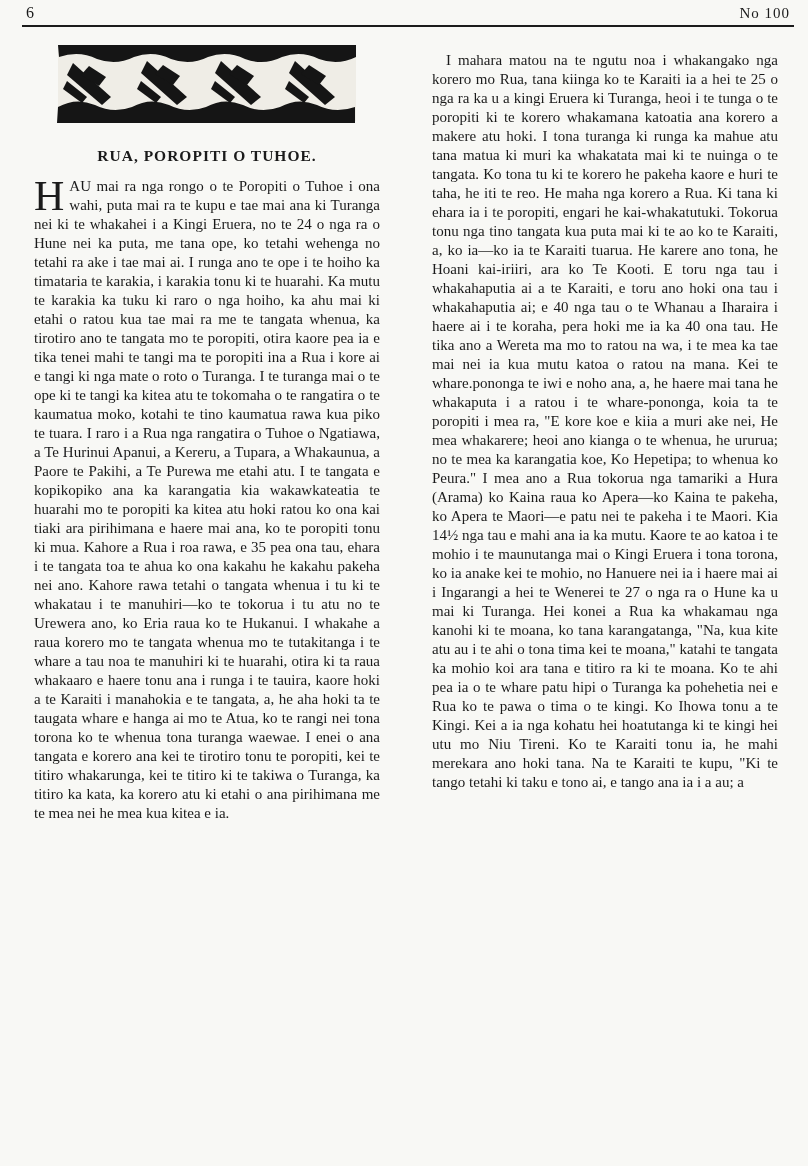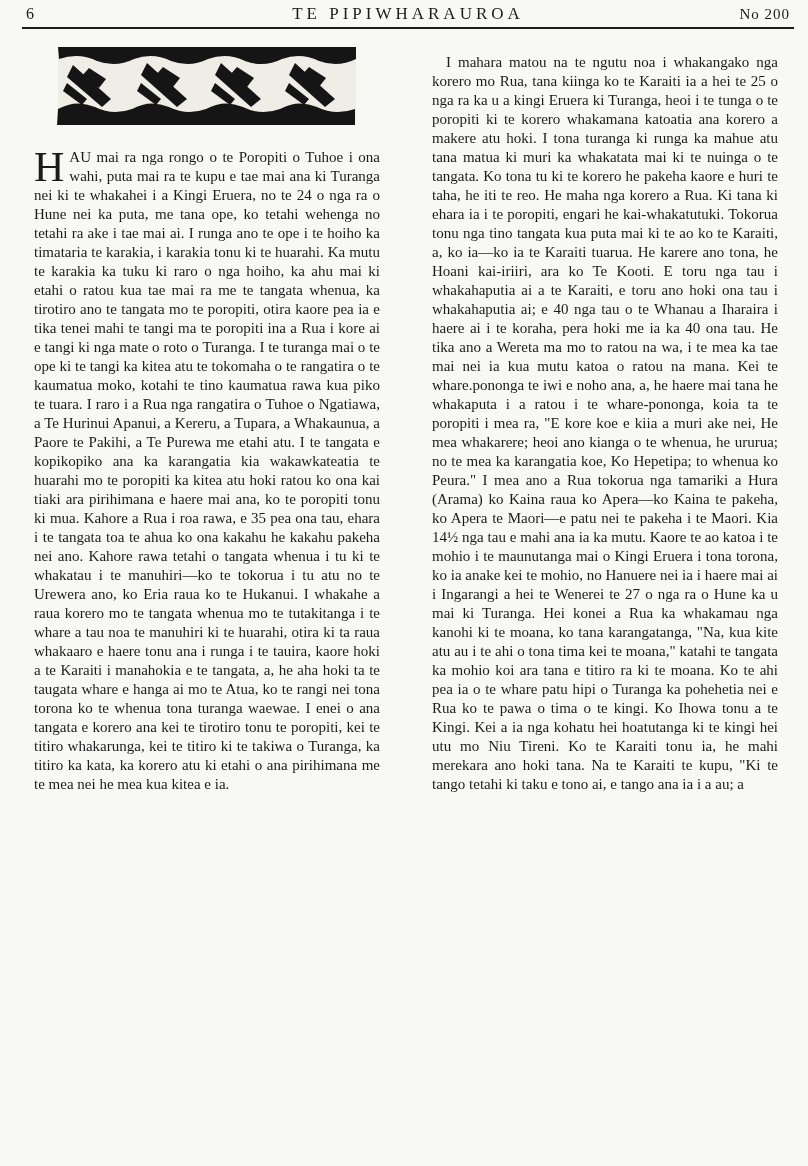--- a/index.html
+++ b/index.html
@@ -73,22 +73,21 @@
   }
   .right-body { text-indent: 14px; }
 </style>
 </head>
 <body>
 
 <div class="page">
 
   <div class="header">
     <div class="page-number">6</div>
-    <div class="masthead">TE PIPIWHARAUROA</div>
-    <div class="issue">No 200</div>
+    <div class="issue">No 100</div>
   </div>
 
   <div class="rule"></div>
 
   <div class="columns">
 
     <div class="col">
 
       <div class="ornament-wrap">
         <svg width="300" height="82" viewBox="0 0 300 82" aria-hidden="true">
@@ -105,20 +104,21 @@
             <path d="M180,22 l17,11 l-7,9 l-18,-11 z"></path>
             <path d="M158,38 l20,16 l-5,6 l-19,-14 z"></path>
             <path d="M238,18 l40,36 l-10,8 l-36,-32 z"></path>
             <path d="M252,22 l17,11 l-7,9 l-18,-11 z"></path>
             <path d="M232,38 l20,16 l-5,6 l-19,-14 z"></path>
           </g>
           <path d="M1,64 q18,-10 37,-2 q18,9 37,2 q18,-10 37,-2 q18,9 37,2 q18,-10 37,-2 q18,9 37,2 q18,-10 37,-2 q18,9 38,2 l0,16 h-298 z" fill="#151515"></path>
         </svg>
       </div>
 
+      <div class="heading">RUA, POROPITI O TUHOE.</div>
 
       <p class="body"><span class="dropcap">H</span><span>AU mai ra nga rongo o te Poropiti o Tuhoe i ona wahi, puta mai ra te kupu e tae mai ana ki Turanga nei ki te whakahei i a Kingi Eruera, no te 24 o nga ra o Hune nei ka puta, me tana ope, ko tetahi wehenga no tetahi ra ake i tae mai ai. I runga ano te ope i te hoiho ka timataria te karakia, i karakia tonu ki te huarahi. Ka mutu te karakia ka tuku ki raro o nga hoiho, ka ahu mai ki etahi o ratou kua tae mai ra me te tangata whenua, ka tirotiro ano te tangata mo te poropiti, otira kaore pea ia e tika tenei mahi te tangi ma te poropiti ina a Rua i kore ai e tangi ki nga mate o roto o Turanga. I te turanga mai o te ope ki te tangi ka kitea atu te tokomaha o te rangatira o te kaumatua moko, kotahi te tino kaumatua rawa kua piko te tuara. I raro i a Rua nga rangatira o Tuhoe o Ngatiawa, a Te Hurinui Apanui, a Kereru, a Tupara, a Whakaunua, a Paore te Pakihi, a Te Purewa me etahi atu. I te tangata e kopikopiko ana ka karangatia kia wakawkateatia te huarahi mo te poropiti ka kitea atu hoki ratou ko ona kai tiaki ara pirihimana e haere mai ana, ko te poropiti tonu ki mua. Kahore a Rua i roa rawa, e 35 pea ona tau, ehara i te tangata toa te ahua ko ona kakahu he kakahu pakeha nei ano. Kahore rawa tetahi o tangata whenua i tu ki te whakatau i te manuhiri—ko te tokorua i tu atu no te Urewera ano, ko Eria raua ko te Hukanui. I whakahe a raua korero mo te tangata whenua mo te tutakitanga i te whare a tau noa te manuhiri ki te huarahi, otira ki ta raua whakaaro e haere tonu ana i runga i te tauira, kaore hoki a te Karaiti i manahokia e te tangata, a, he aha hoki ta te taugata whare e hanga ai mo te Atua, ko te rangi nei tona torona ko te whenua tona turanga waewae. I enei o ana tangata e korero ana kei te tirotiro tonu te poropiti, kei te titiro whakarunga, kei te titiro ki te takiwa o Turanga, ka titiro ka kata, ka korero atu ki etahi o ana pirihimana me te mea nei he mea kua kitea e ia.</span></p>
 
     </div>
 
     <div class="col">
       <p class="body right-body">I mahara matou na te ngutu noa i whakangako nga korero mo Rua, tana kiinga ko te Karaiti ia a hei te 25 o nga ra ka u a kingi Eruera ki Turanga, heoi i te tunga o te poropiti ki te korero whakamana katoatia ana korero a makere atu hoki. I tona turanga ki runga ka mahue atu tana matua ki muri ka whakatata mai ki te nuinga o te tangata. Ko tona tu ki te korero he pakeha kaore e huri te taha, he iti te reo. He maha nga korero a Rua. Ki tana ki ehara ia i te poropiti, engari he kai-whakatutuki. Tokorua tonu nga tino tangata kua puta mai ki te ao ko te Karaiti, a, ko ia—ko ia te Karaiti tuarua. He karere ano tona, he Hoani kai-iriiri, ara ko Te Kooti. E toru nga tau i whakahaputia ai a te Karaiti, e toru ano hoki ona tau i whakahaputia ai; e 40 nga tau o te Whanau a Iharaira i haere ai i te koraha, pera hoki me ia ka 40 ona tau. He tika ano a Wereta ma mo to ratou na wa, i te mea ka tae mai nei ia kua mutu katoa o ratou na mana. Kei te whare.pononga te iwi e noho ana, a, he haere mai tana he whakaputa i a ratou i te whare-pononga, koia ta te poropiti i mea ra, "E kore koe e kiia a muri ake nei, He mea whakarere; heoi ano kianga o te whenua, he ururua; no te mea ka karangatia koe, Ko Hepetipa; to whenua ko Peura." I mea ano a Rua tokorua nga tamariki a Hura (Arama) ko Kaina raua ko Apera—ko Kaina te pakeha, ko Apera te Maori—e patu nei te pakeha i te Maori. Kia 14½ nga tau e mahi ana ia ka mutu. Kaore te ao katoa i te mohio i te maunutanga mai o Kingi Eruera i tona torona, ko ia anake kei te mohio, no Hanuere nei ia i haere mai ai i Ingarangi a hei te Wenerei te 27 o nga ra o Hune ka u mai ki Turanga. Hei konei a Rua ka whakamau nga kanohi ki te moana, ko tana karangatanga, "Na, kua kite atu au i te ahi o tona tima kei te moana," katahi te tangata ka mohio koi ara tana e titiro ra ki te moana. Ko te ahi pea ia o te whare patu hipi o Turanga ka pohehetia nei e Rua ko te pawa o tima o te kingi. Ko Ihowa tonu a te Kingi. Kei a ia nga kohatu hei hoatutanga ki te kingi hei utu mo Niu Tireni. Ko te Karaiti tonu ia, he mahi merekara ano hoki tana. Na te Karaiti te kupu, "Ki te tango tetahi ki taku e tono ai, e tango ana ia i a au; a</p>
     </div>
 
   </div>

